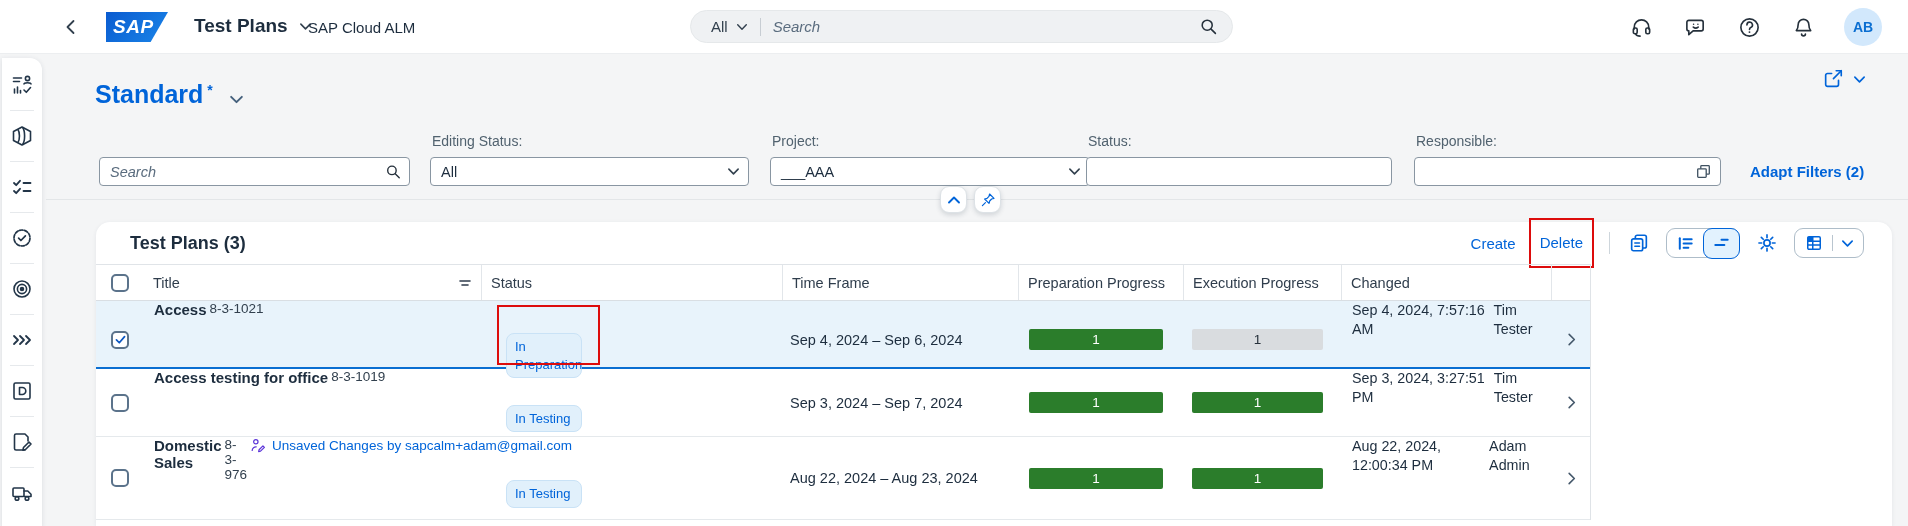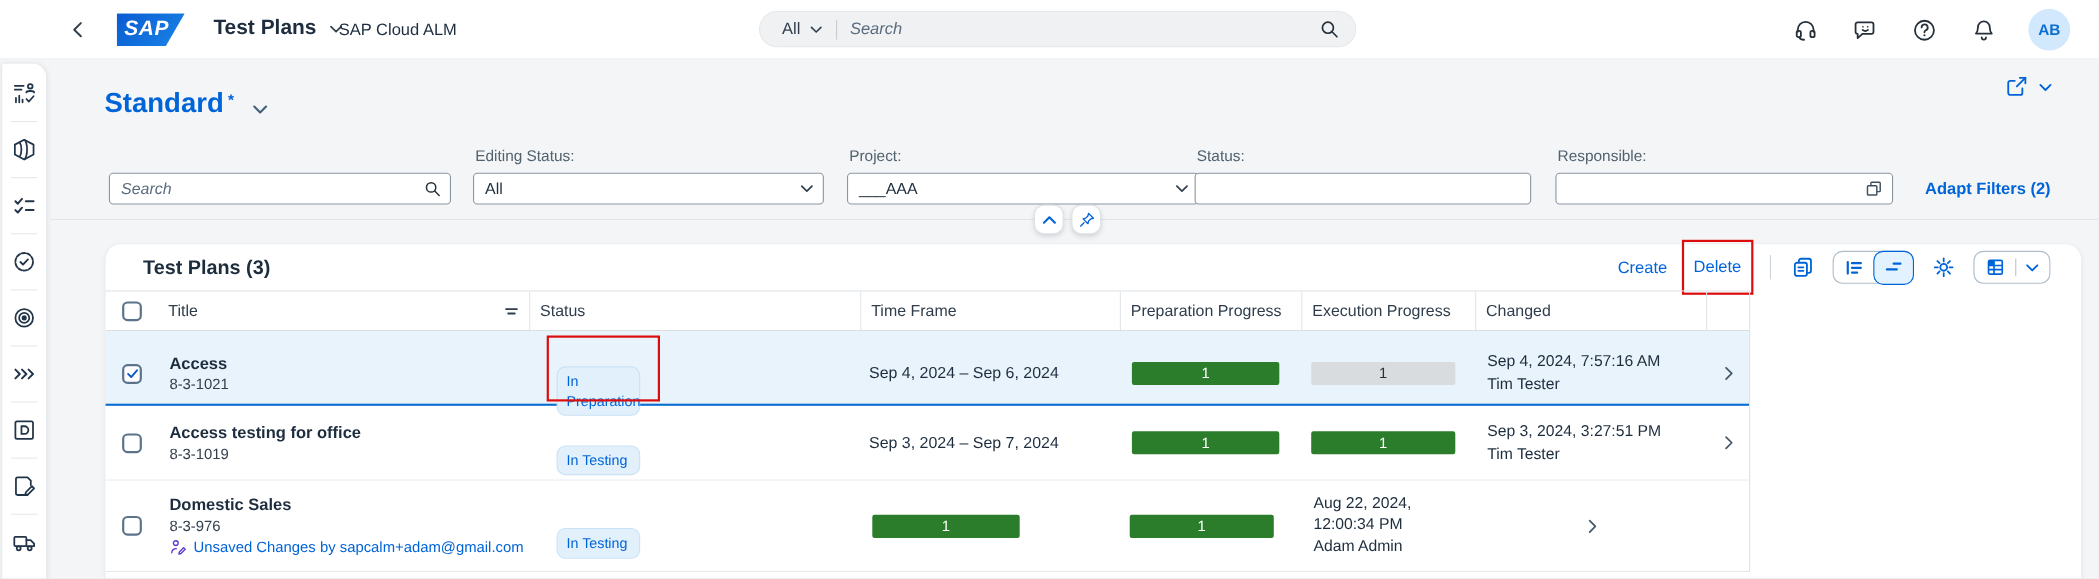--- a/index.html
+++ b/index.html
@@ -65,34 +65,34 @@
   .thead { height:37px; border-top:1px solid #e0e4e8; border-bottom:1px solid #d9dee3; font-size:14.5px; color:#2f3d4c; }
   .th { display:flex; align-items:center; padding:0 9px; cursor:pointer; }
   .th.b { border-right:1px solid #e2e6ea; }
   .th-title { justify-content:space-between; }
   .trow { height:68px; border-bottom:1px solid #e5e9ec; background:#fff; cursor:pointer; }
   .trow.tall { height:83px; }
   .trow.selected { background:#e8f3fb; border-bottom:2px solid #0a6ed1; }
   .td { display:flex; align-items:center; height:100%; }
   .td-check, .th-check { justify-content:center; }
   .cb { width:18px; height:18px; border:2px solid #5b738b; border-radius:5px; background:#fff; display:flex; align-items:center; justify-content:center; cursor:pointer; }
-  .td-title { flex-direction:column; align-items:flex-start; justify-content:center; padding-left:10px; gap:3px; }
+  .td-title { flex-direction:row; align-items:flex-start; justify-content:flex-start; padding-left:10px; gap:3px; }
   .row-title { font-size:15px; font-weight:700; color:#1d2d3e; }
   .row-id { font-size:13.5px; color:#32404e; }
   .unsaved { display:flex; align-items:center; gap:6px; font-size:13.5px; color:#0064d9; white-space:nowrap; cursor:pointer; }
   .td-status { position:relative; padding-left:24px; }
   .badge { width:76px; background:#e1f0fb; border:1px solid #c9e2f6; border-radius:8px; color:#0064d9; font-size:13px; line-height:1.35; padding:4px 8px;margin-top:32px; }
   .anno-badge { position:absolute; left:15px; top:4px; width:103px; height:60px; pointer-events:none; }
   .td-time { padding-left:7px; font-size:14.5px; color:#1d2d3e; }
   .bar { height:21px; border-radius:2px; display:flex; align-items:center; justify-content:center; font-size:13.5px; }
   .bar-prep { width:134px; margin-left:10px; }
   .bar-exec { width:131px; margin-left:8px; }
   .bar.green { background:#2b7d2b; color:#fff; }
   .bar.gray { background:#d9dcdf; color:#27313b; }
-  .td-changed { flex-direction:column; align-items:flex-start; justify-content:center; padding-left:10px; gap:2px; font-size:14.3px; color:#1d2d3e; line-height:1.3; }
+  .td-changed { flex-direction:row; align-items:flex-start; justify-content:center; padding-left:10px; gap:2px; font-size:14.3px; color:#1d2d3e; line-height:1.3; }
   .td-nav { justify-content:center; }
 </style>
 </head>
 <body>
 
 <div class="stage">
 
   <header class="topbar">
     <div class="back-btn">
       <svg width="16" height="16" viewBox="0 0 16 16">
@@ -456,20 +456,21 @@
               <circle cx="8" cy="6.5" r="3"></circle>
               <path d="M3 18.5c0-3.4 3-5.2 5.6-5"></path>
               <path d="M12.5 17.5l5.3-5.3 2 2-5.3 5.3-2.6.6z"></path>
             </svg>
             <span>Unsaved Changes by sapcalm+adam@gmail.com</span>
           </span>
         </div>
         <div class="td td-status">
           <span class="badge">In Testing</span>
         </div>
+        <div class="td td-time">Aug 22, 2024 – Aug 23, 2024</div>
         <div class="td">
           <div class="bar bar-prep green">1</div>
         </div>
         <div class="td">
           <div class="bar bar-exec green">1</div>
         </div>
         <div class="td td-changed">
           <span>Aug 22, 2024, 12:00:34 PM</span>
           <span>Adam Admin</span>
         </div>

